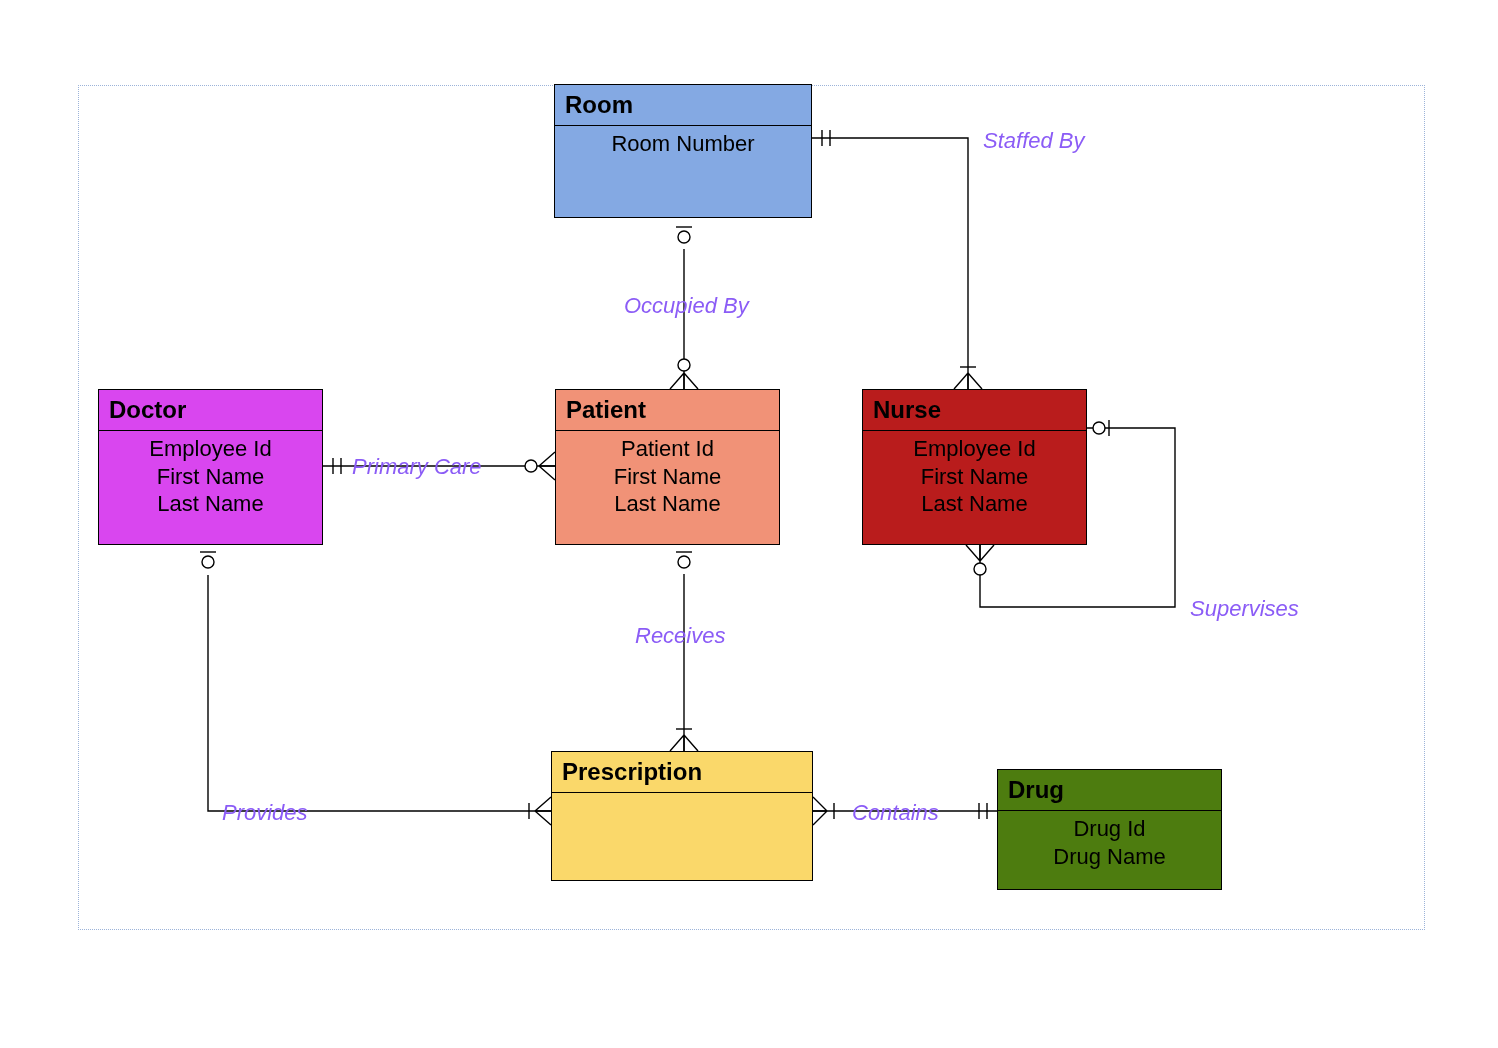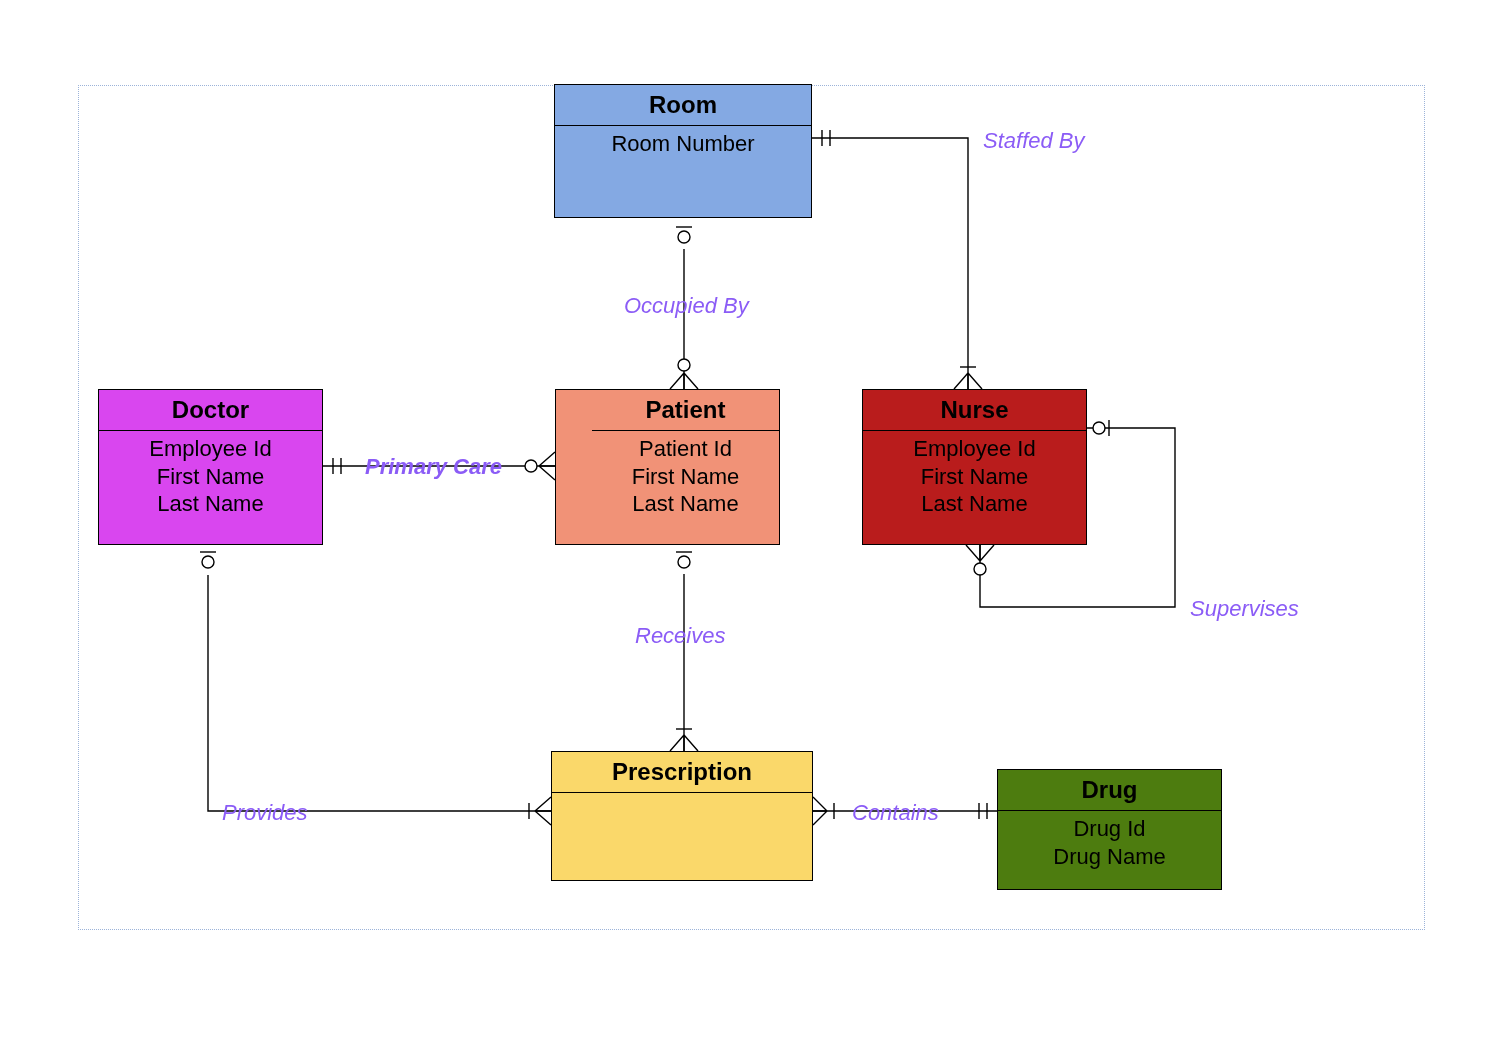--- a/index.html
+++ b/index.html
@@ -24,21 +24,20 @@
     background: transparent;
   }
   .entity {
     position: absolute;
     border: 1.4px solid #000;
     display: flex;
     flex-direction: column;
     overflow: hidden;
   }
   .entity .title {
-    text-align: center;
     font-weight: 700;
     font-size: 24px;
     padding: 6px 10px 6px 10px;
     border-bottom: 1.4px solid #000;
   }
   .entity .attrs {
     text-align: center;
     font-weight: 400;
     font-size: 22px;
     line-height: 1.25;
@@ -141,21 +140,21 @@
 
   <div class="entity" style="left:98px; top:389px; width:225px; height:156px; background:#d946ef;">
     <div class="title">Doctor</div>
     <div class="attrs">
       <div>Employee Id</div>
       <div>First Name</div>
       <div>Last Name</div>
     </div>
   </div>
 
-  <div class="entity" style="left:555px; top:389px; width:225px; height:156px; background:#F19277;padding-left:36px;">
+  <div class="entity" style="left:555px; top:389px; width:225px; height:156px; background:#F19277;">
     <div class="title">Patient</div>
     <div class="attrs">
       <div>Patient Id</div>
       <div>First Name</div>
       <div>Last Name</div>
     </div>
   </div>
 
   <div class="entity" style="left:862px; top:389px; width:225px; height:156px; background:#b91c1c;">
     <div class="title">Nurse</div>
@@ -173,19 +172,19 @@
   <div class="entity" style="left:997px; top:769px; width:225px; height:121px; background:#4d7c0f;">
     <div class="title">Drug</div>
     <div class="attrs">
       <div>Drug Id</div>
       <div>Drug Name</div>
     </div>
   </div>
 
   <div class="rel-label" style="left:624px; top:293px;">Occupied By</div>
   <div class="rel-label" style="left:983px; top:128px;">Staffed By</div>
-  <div class="rel-label" style="left:365px; top:454px;font-weight:bold;">Primary Care</div>
+  <div class="rel-label" style="left:352px; top:454px;">Primary Care</div>
   <div class="rel-label" style="left:635px; top:623px;">Receives</div>
   <div class="rel-label" style="left:222px; top:800px;">Provides</div>
   <div class="rel-label" style="left:852px; top:800px;">Contains</div>
   <div class="rel-label" style="left:1190px; top:596px;">Supervises</div>
 
 </div>
 
 </body></html>

